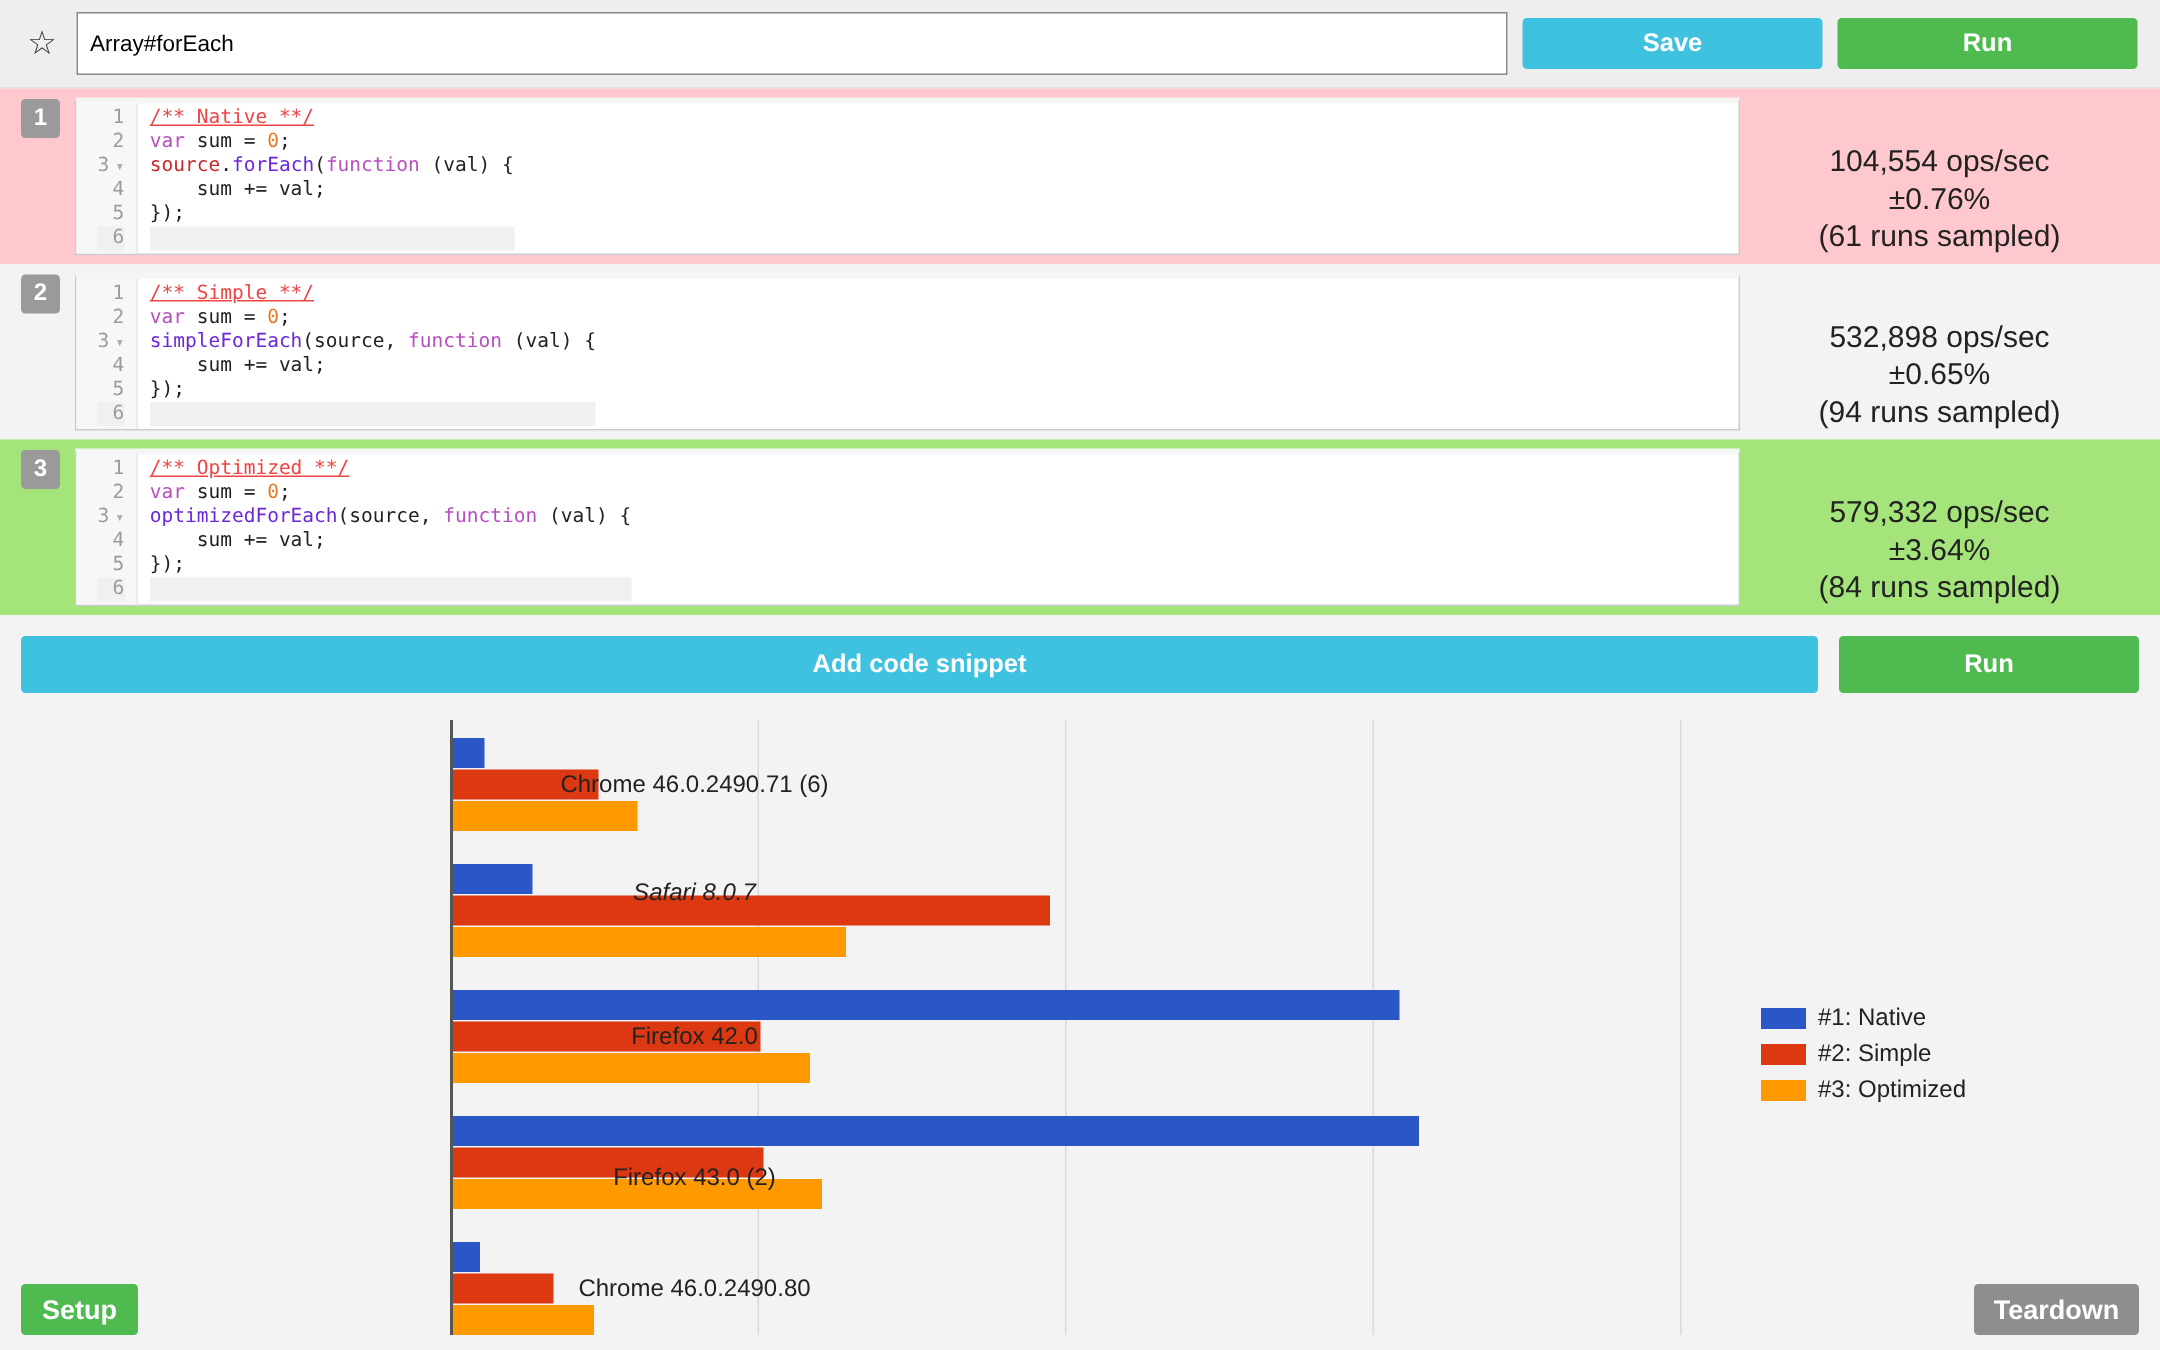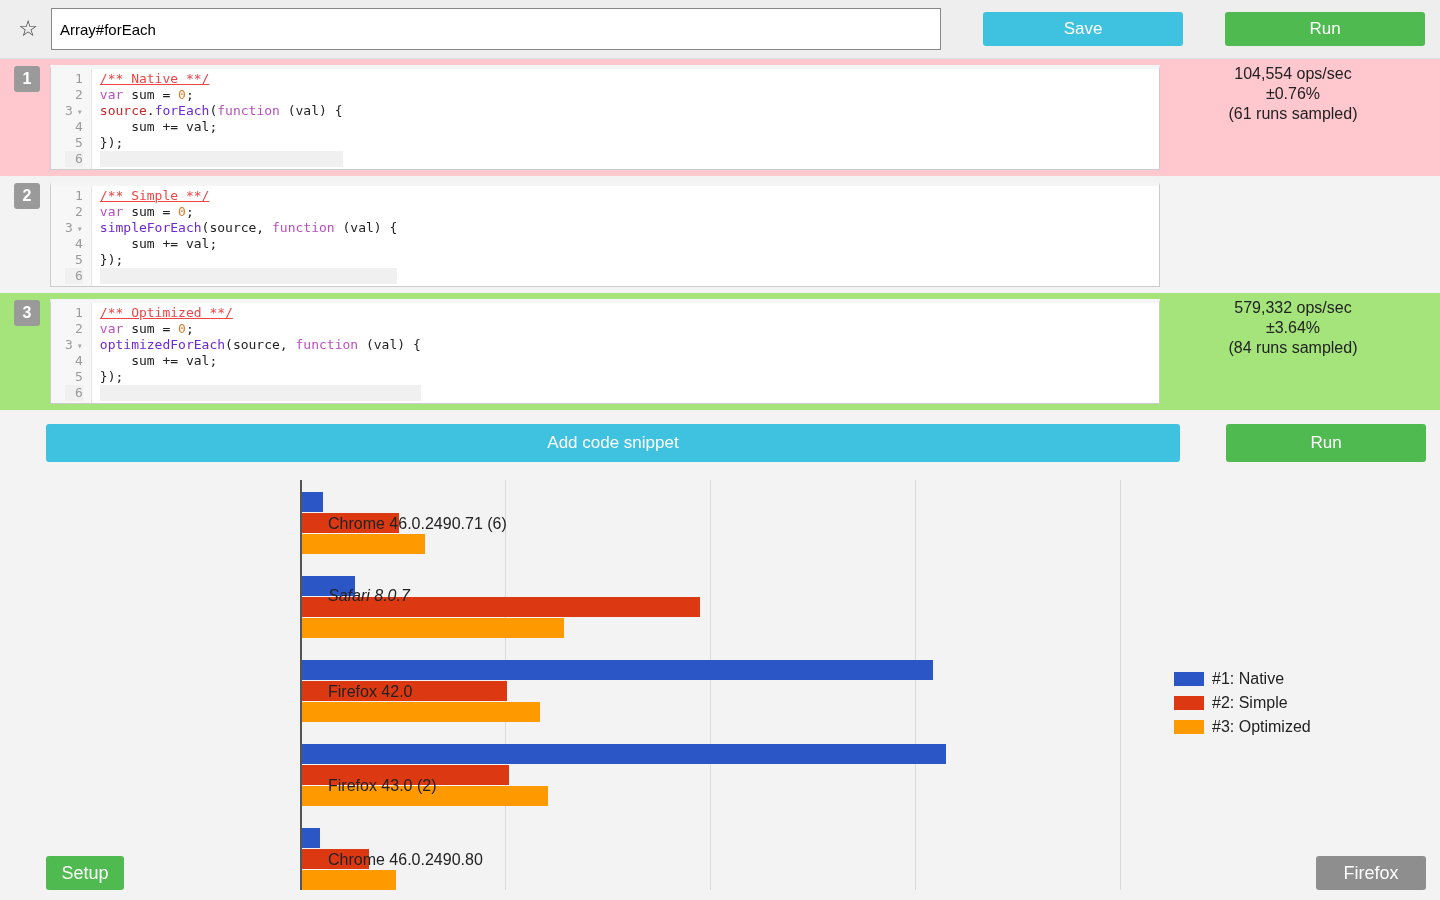--- a/index.html
+++ b/index.html
@@ -1,57 +1,57 @@
 <!DOCTYPE html>
 <html><head>
 <meta charset="utf-8">
 <style>
   * { box-sizing: border-box; margin: 0; padding: 0; }
   html, body { width: 1440px; height: 900px; font-family: "Helvetica Neue", Helvetica, Arial, sans-serif; font-size: 15px; color: #222; background: #f3f3f3; overflow: hidden; }
   
   .topbar { display:flex; align-items:center; gap:10px; padding:8px 15px; background:#eee; border-bottom:1px solid #e0e0e0; }
   .star { width:26px; height:26px; display:flex; align-items:center; justify-content:center; font-size:22px; color:#333; }
   .title-input { flex:1; height:42px; border:1px solid #888; padding:4px 8px; font-size:15px; background:#fff; }
-  .btn { height:34px; border:none; border-radius:3px; color:#fff; font-size:17px; font-weight:400; cursor:pointer; display:flex; align-items:center; justify-content:center;margin-left:32px; }
+  .btn { height:34px; border:none; border-radius:3px; color:#fff; font-size:17px; font-weight:700; cursor:pointer; display:flex; align-items:center; justify-content:center; }
   .btn-blue { background:#3fc1e0; }
   .btn-green { background:#4fba50; }
   .btn-top { width:200px; }
   
   .snippet { display:flex; align-items:stretch; padding:6px 14px 6px 14px; }
   .snippet.pink { background:#ffc7ce; }
   .snippet.white { background:#f3f3f3; }
   .snippet.green { background:#a4e47b; }
   .numbadge { width:26px; height:26px; background:#9a9a9a; color:#fff; font-weight:700; font-size:16px; display:flex; align-items:center; justify-content:center; border-radius:3px; margin-right:10px; margin-top:1px;}
   .editor { flex: 0 0 1110px; background:#fff; border:1px solid #ccc; border-top:4px solid rgba(0,0,0,0.04); display:flex; font-family: Menlo, Consolas, monospace; font-size:13px; line-height:16px; }
   .gutter { background:#f7f7f7; border-right:1px solid #e6e6e6; text-align:right; color:#9b9b9b; padding:2px 8px 2px 14px; user-select:none; min-width:34px;}
   .gutter .ln { display:block; height:16px; }
   .gutter .ln .fold { color:#aaa; font-size:10px; display:inline-block; width:8px; margin-left:2px;}
   .code { padding:2px 8px; white-space:pre; }
   .code .cm { color:#ef4444;text-decoration:underline; }
   .code .kw { color:#b84fbf; }
   .code .num { color:#e07c28; }
   .code .fn { color:#6d28d9; }
   .code .id { color:#c82829; }
   .code .last { background:#f0f0f0; display:block; }
-  .results { flex:1; display:flex; flex-direction:column; align-items:center; justify-content:flex-start; font-size:16px; color:#222; gap:2px; }
+  .results { flex:1; display:flex; flex-direction:column; align-items:center; justify-content:flex-end; font-size:20px; color:#222; gap:2px; }
   
   .midrow { display:flex; gap:14px; padding:14px; }
   .btn-add { flex:1; height:38px; font-size:17px; }
   .btn-run2 { width:200px; height:38px; }
   
   .chartwrap { position:relative; margin:4px 14px 0 14px; height:410px; }
   .plot { position:absolute; left:286px; top:0; width:820px; height:100%; }
   .plot .axis { position:absolute; left:0; top:0; bottom:0; width:2px; background:#555; }
   .plot .grid { position:absolute; top:0; bottom:0; width:1px; background:#d9d9d9; }
   .group { position:absolute; left:2px; right:0; height:70px; }
   .group .bar { position:absolute; left:0; height:20px; }
   .b1 { background:#2a56c6; top:-2px;}
   .b2 { background:#dc3912; top:19px;}
   .b3 { background:#ff9900; top:40px;}
-  .ylabel { position:absolute; right:828px; transform:translateY(-50%); font-size:16px; text-align:left; width:270px; }
+  .ylabel { position:absolute; right:828px; transform:translateY(-50%); font-size:16px; text-align:center; width:270px; }
   .legend { position:absolute; left:1140px; top:190px; font-size:16px; }
   .legend .lrow { display:flex; align-items:center; gap:8px; margin-bottom:6px;padding-left:20px; }
   .legend .sq { width:30px; height:14px; }
   
   .setup-btn { position:fixed; left:14px; bottom:10px; width:78px; height:34px; font-size:18px; }
   .teardown-btn { position:fixed; right:14px; bottom:10px; width:110px; height:34px; background:#8e8e8e; font-size:18px; }
 </style>
 </head>
 <body>
 
@@ -98,20 +98,25 @@
           <span class="ln">5</span>
           <span class="ln" style="background: rgb(240, 240, 240);">6</span>
         </div>
         <div class="code"><span class="cm">/** Simple **/</span>
 <span class="kw">var</span> sum = <span class="num">0</span>;
 <span class="fn">simpleForEach</span>(source, <span class="kw">function</span> (val) {
     sum += val;
 });
 <span class="last"> </span></div>
       </div>
+      <div class="results">
+        <div>532,898 ops/sec</div>
+        <div>±0.65%</div>
+        <div>(94 runs sampled)</div>
+      </div>
     </div>
     <div class="snippet green">
       <div class="numbadge">3</div>
       <div class="editor">
         <div class="gutter">
           <span class="ln">1</span>
           <span class="ln">2</span>
           <span class="ln">3<span class="fold">▾</span></span>
           <span class="ln">4</span>
           <span class="ln">5</span>
@@ -185,13 +190,13 @@
       </div>
   </div>
 <div class="ylabel" style="top: 44px;">Chrome 46.0.2490.71 (6)</div>
     <div class="ylabel" style="top: 116px; font-style: italic;">Safari 8.0.7</div>
     <div class="ylabel" style="top: 212px;">Firefox 42.0</div>
     <div class="ylabel" style="top: 306px;">Firefox 43.0 (2)</div>
     <div class="ylabel" style="top: 380px;">Chrome 46.0.2490.80</div>
   </div>
 
 <button class="btn btn-green setup-btn">Setup</button>
-<button class="btn teardown-btn">Firefox</button>
+<button class="btn teardown-btn">Teardown</button>
 
 </body></html>

